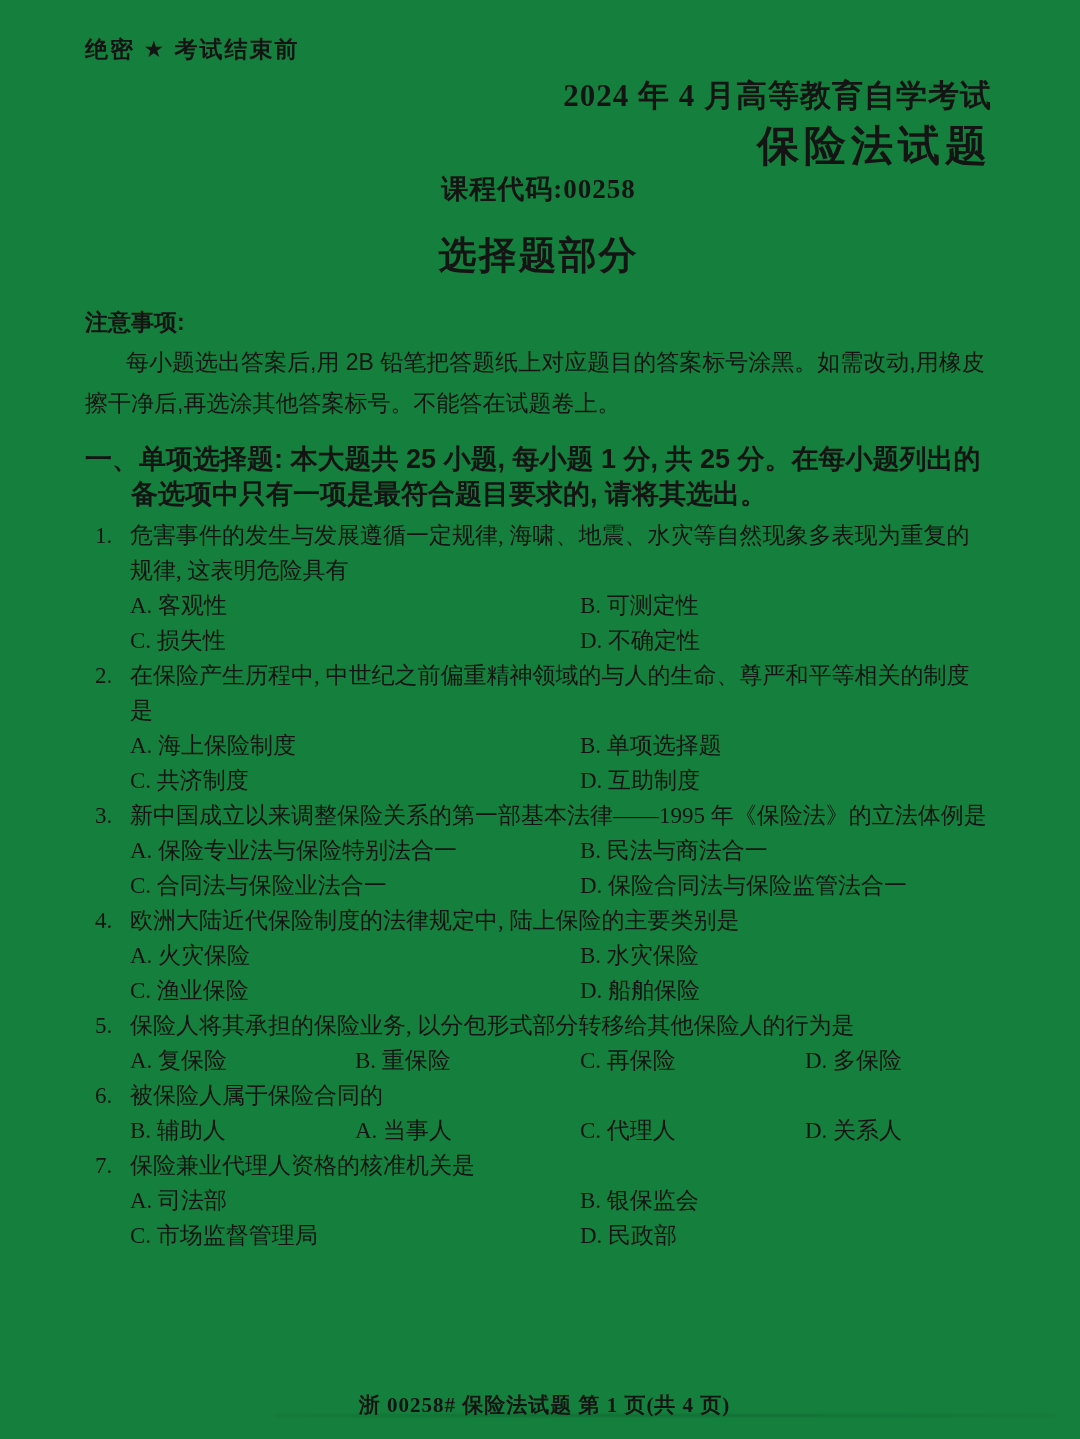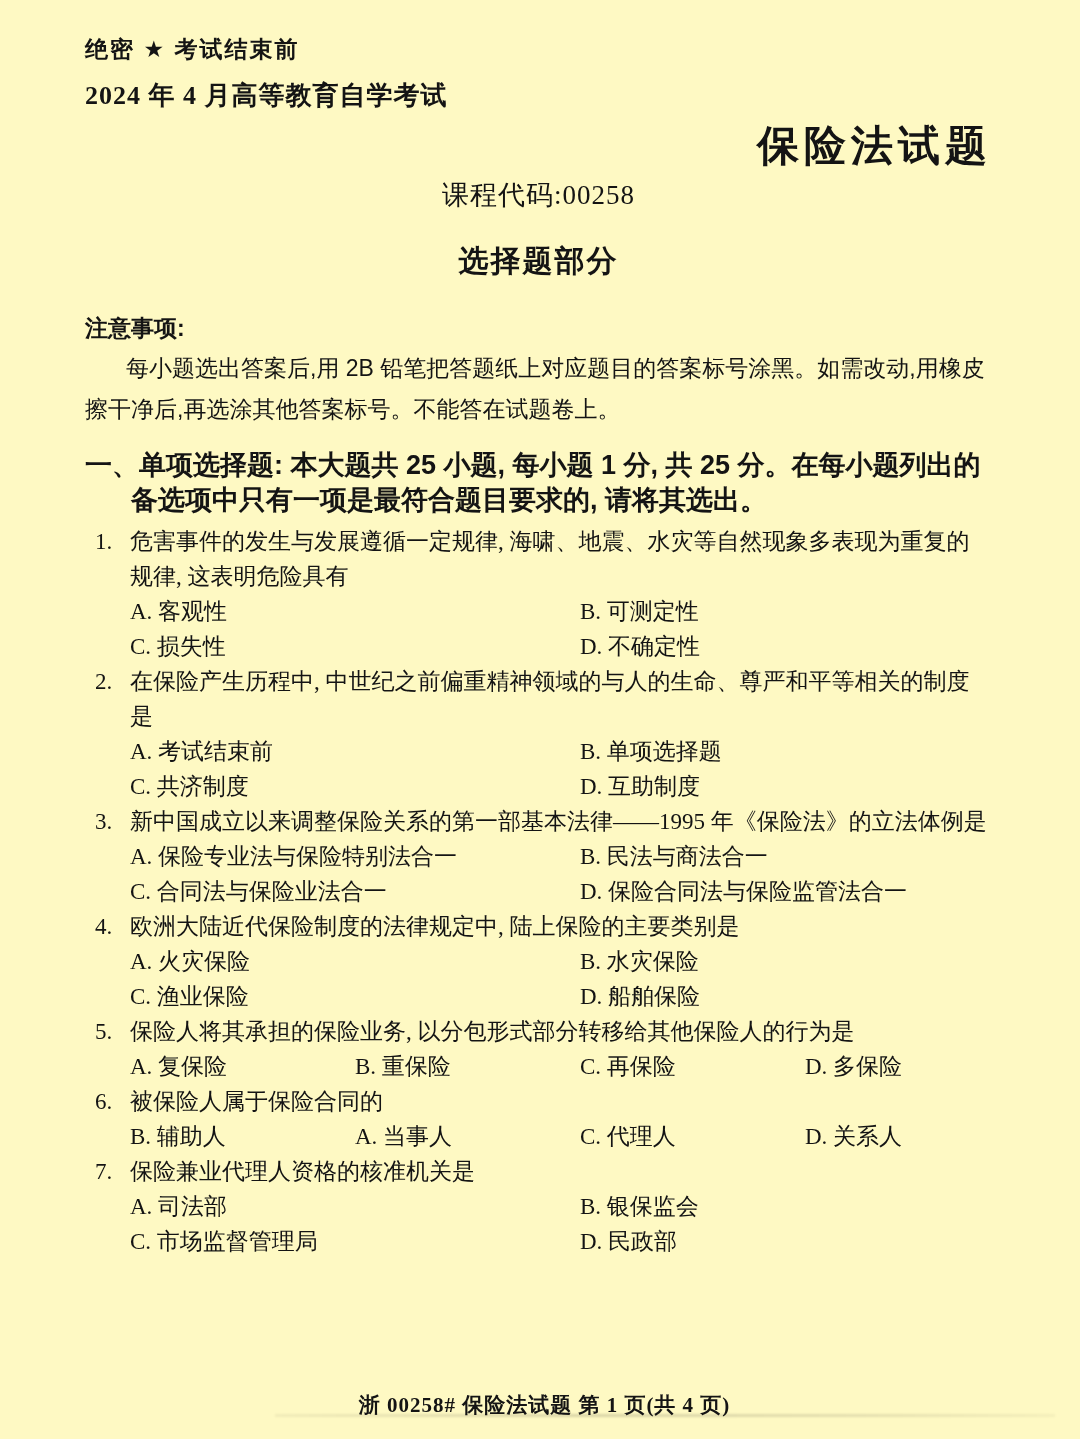--- a/index.html
+++ b/index.html
@@ -1,54 +1,54 @@
 <!DOCTYPE html>
 <html lang="zh"><head>
 <meta charset="utf-8">
 <style>
   html,body{margin:0;padding:0;background:#e9e9e7;}
   .page{
     position:relative;
     width:1080px;height:1439px;
     margin:0 auto;
-    background:#fef9c3;
+    background:#15803d;
     color:#141414;
     font-family:"Liberation Serif","DejaVu Serif",serif;
     overflow:hidden;
     box-sizing:border-box;
     padding:36px 88px 0 85px;
   }
 
   .secrecy{
     font-family:"Liberation Sans","DejaVu Sans",sans-serif;
     font-weight:bold;font-size:23px;line-height:26px;
     letter-spacing:2px;
   }
   .exam-session{
-    text-align:left;font-weight:bold;font-size:26px;line-height:40px;
+    text-align:right;font-weight:bold;font-size:31px;line-height:40px;
     margin-top:14px;letter-spacing:1px;
   }
   .paper-title{
     text-align:right;font-weight:bold;font-size:42px;line-height:52px;
     margin-top:4px;letter-spacing:5px;
   }
   .course-code{
-    text-align:center;font-weight:normal;font-size:27px;line-height:34px;
-    margin-top:6px;letter-spacing:1px;
+    text-align:center;font-weight:bold;font-size:27px;line-height:34px;
+    letter-spacing:1px;
   }
 
   .instructions{margin-top:34px;}
   .instructions p{
     margin:0;font-size:23px;line-height:41px;
     font-family:"Liberation Sans","DejaVu Sans",sans-serif;
     font-weight:bold;text-indent:41px;
   }
 
   .section-title{
-    text-align:center;font-weight:bold;font-size:30px;line-height:38px;
+    text-align:center;font-weight:bold;font-size:38px;line-height:38px;
     margin-top:30px;letter-spacing:2px;
     font-family:"Liberation Sans","DejaVu Sans",sans-serif;
   }
 
   .notice{margin-top:28px;}
   .notice-heading{
     font-family:"Liberation Sans","DejaVu Sans",sans-serif;
     font-weight:bold;font-size:23px;line-height:40px;margin:0;
   }
   .notice-body{
@@ -118,21 +118,21 @@
       <span class="opt">D. 不确定性</span>
     </div>
   </div>
 
   <div class="question">
     <div class="stem">
       <span class="qnum">2.</span>
       <span class="stem-text">在保险产生历程中, 中世纪之前偏重精神领域的与人的生命、尊严和平等相关的制度是</span>
     </div>
     <div class="options cols2">
-      <span class="opt">A. 考试结束前</span>
+      <span class="opt">A. 海上保险制度</span>
       <span class="opt">B. 单项选择题</span>
       <span class="opt">C. 共济制度</span>
       <span class="opt">D. 互助制度</span>
     </div>
   </div>
 
   <div class="question">
     <div class="stem">
       <span class="qnum">3.</span>
       <span class="stem-text">新中国成立以来调整保险关系的第一部基本法律——1995 年《保险法》的立法体例是</span>

